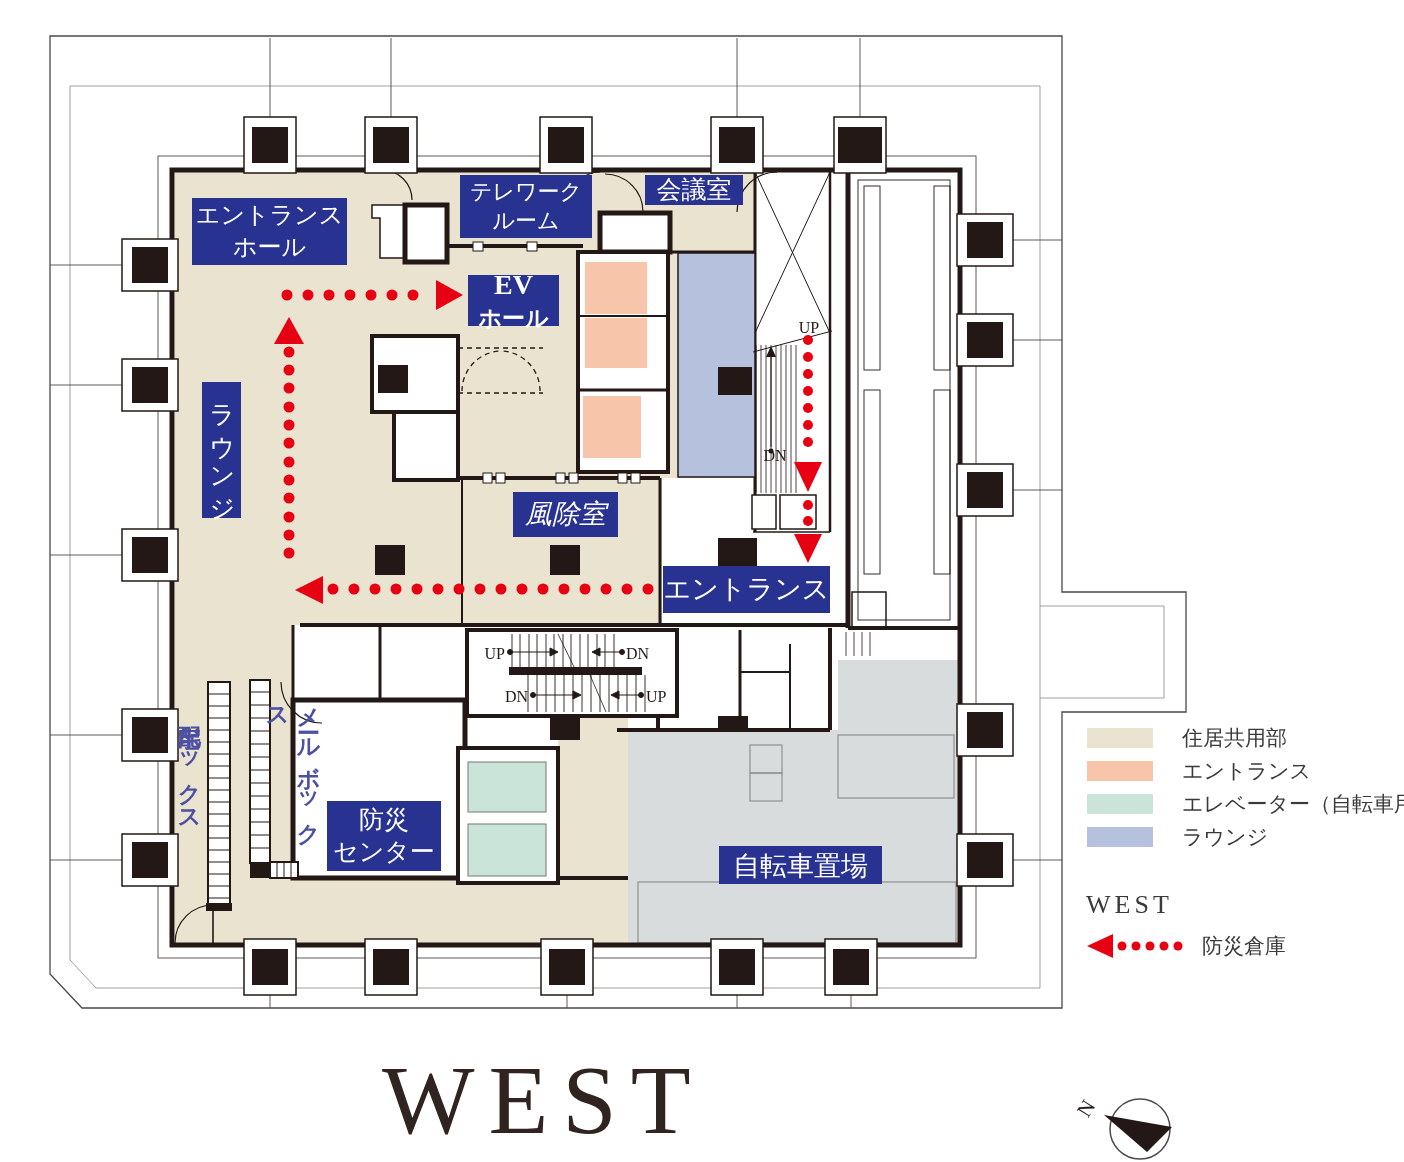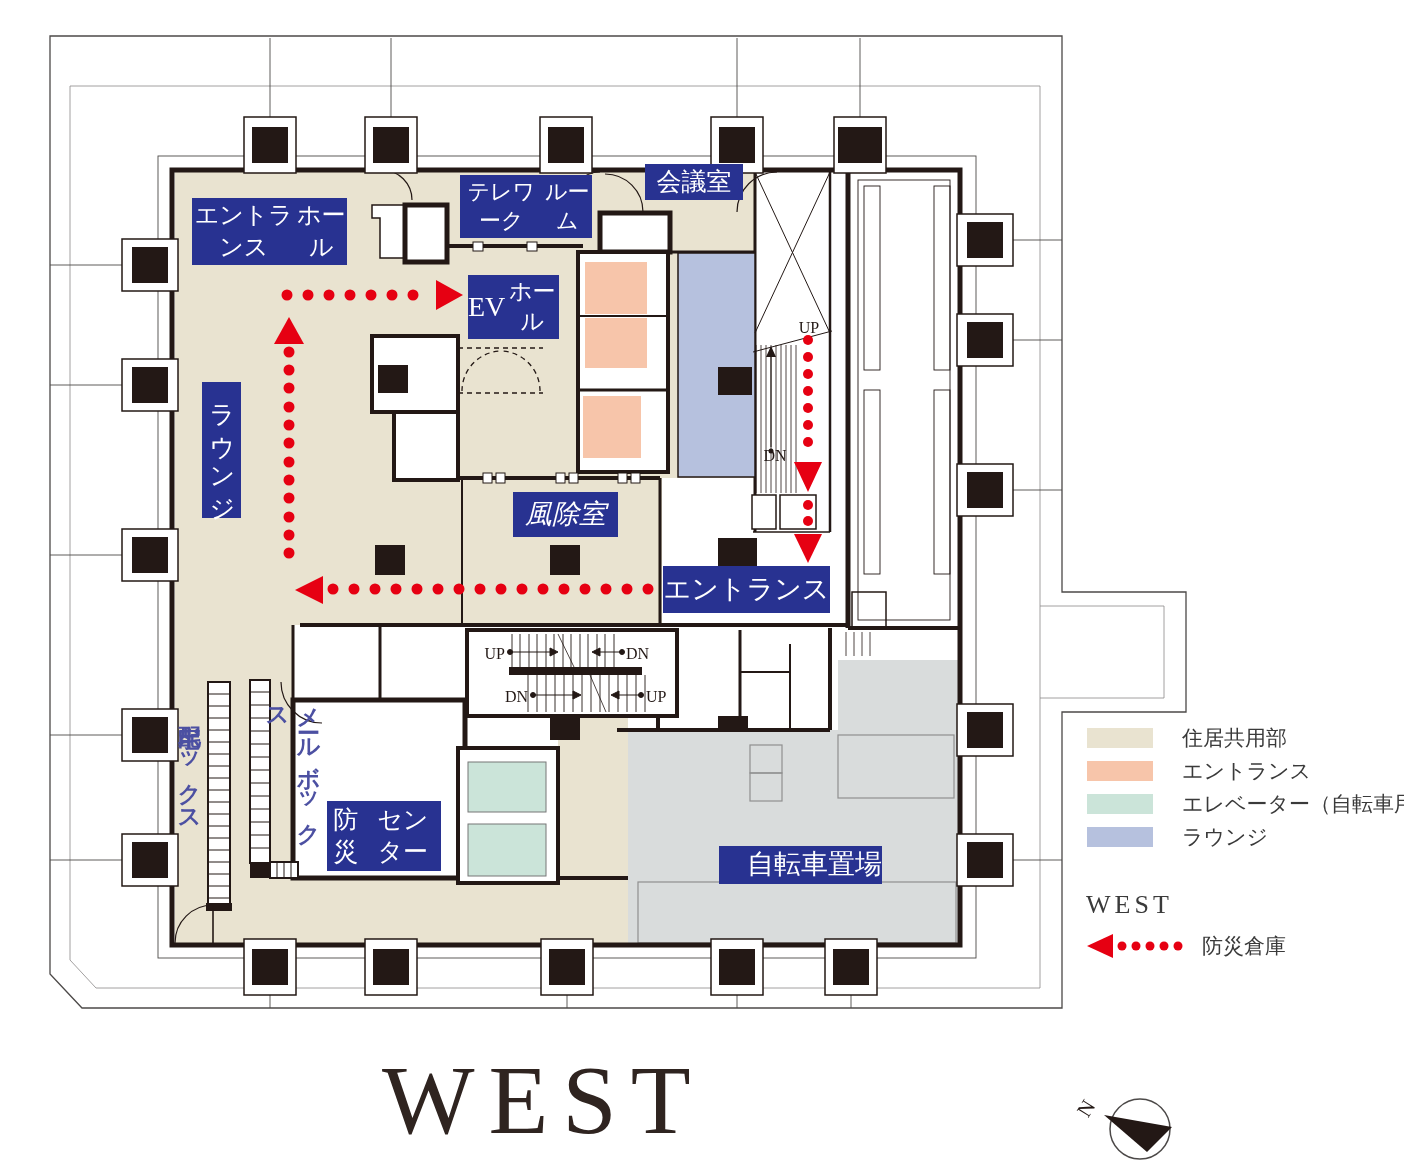--- a/index.html
+++ b/index.html
@@ -1,19 +1,19 @@
 <!DOCTYPE html>
 <html><head>
 <meta charset="utf-8">
 <style>
   html,body{margin:0;padding:0;background:#fff;}
   .stage{position:relative;width:1404px;height:1162px;background:#fff;overflow:hidden;
          font-family:"Liberation Serif","DejaVu Serif",serif;}
   svg{position:absolute;left:0;top:0;}
-  .lblbox{position:absolute;background:#283291;color:#fff;display:flex;flex-direction:row;
+  .lblbox{position:absolute;background:#283291;color:#fff;display:flex;flex-direction:column;
           align-items:center;justify-content:center;text-align:center;line-height:1.3;
           font-family:"Liberation Serif","DejaVu Serif",serif;}
   .vert{writing-mode:vertical-rl;text-orientation:upright;letter-spacing:3px;}
   .vtxt{position:absolute;color:#4c50a2;writing-mode:vertical-rl;text-orientation:upright;
         font-size:23px;letter-spacing:2px;font-weight:bold;}
   .legend{position:absolute;left:1087px;top:728px;}
   .lg-row{display:flex;align-items:center;margin-bottom:13px;height:20px;}
   .sw{width:66px;height:20px;display:inline-block;flex:0 0 66px;}
   .sw-0{background:#e9e3d0;} .sw-1{background:#f7c5aa;} .sw-2{background:#cbe4d9;} .sw-3{background:#b6c1de;}
   .lg-label{margin-left:29px;font-size:21px;color:#3a3a3a;white-space:nowrap;}
@@ -450,24 +450,24 @@
 </svg>
 
 <div class="lblbox" style="left:192px;top:198px;width:155px;height:67px;font-size:24px;">
   <span>エントランス</span>
   <span>ホール</span>
 </div>
 <div class="lblbox" style="left:460px;top:175px;width:132px;height:63px;font-size:22px;">
   <span>テレワーク</span>
   <span>ルーム</span>
 </div>
-<div class="lblbox" style="left:645px;top:164px;width:98px;height:36px;font-size:25px;">
+<div class="lblbox" style="left:645px;top:175px;width:98px;height:30px;font-size:25px;">
   <span>会議室</span>
 </div>
-<div class="lblbox" style="left:468px;top:275px;width:91px;height:64px;font-size:23px;">
+<div class="lblbox" style="left:468px;top:275px;width:91px;height:51px;font-size:23px;font-weight:bold;">
   <span style="font-size:28px;">EV</span>
   <span>ホール</span>
 </div>
 <div class="lblbox vert" style="left:202px;top:382px;width:39px;height:136px;font-size:25px;">
   <span>ラウンジ</span>
 </div>
 <div class="lblbox" style="left:513px;top:492px;width:105px;height:45px;font-size:27px;font-style:italic;">
   <span>風除室</span>
 </div>
 <div class="lblbox" style="left:663px;top:566px;width:167px;height:47px;font-size:27px;">

